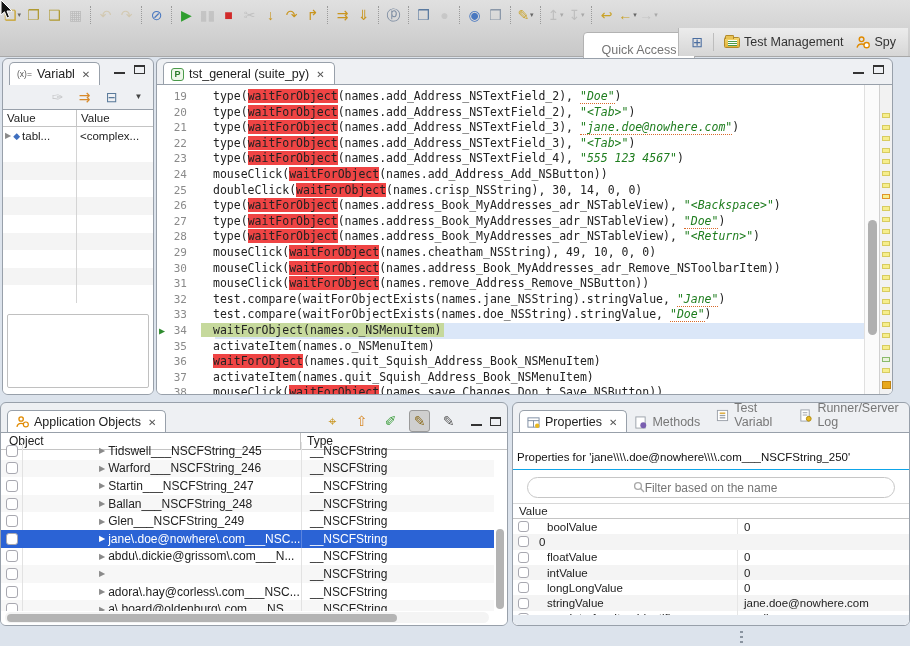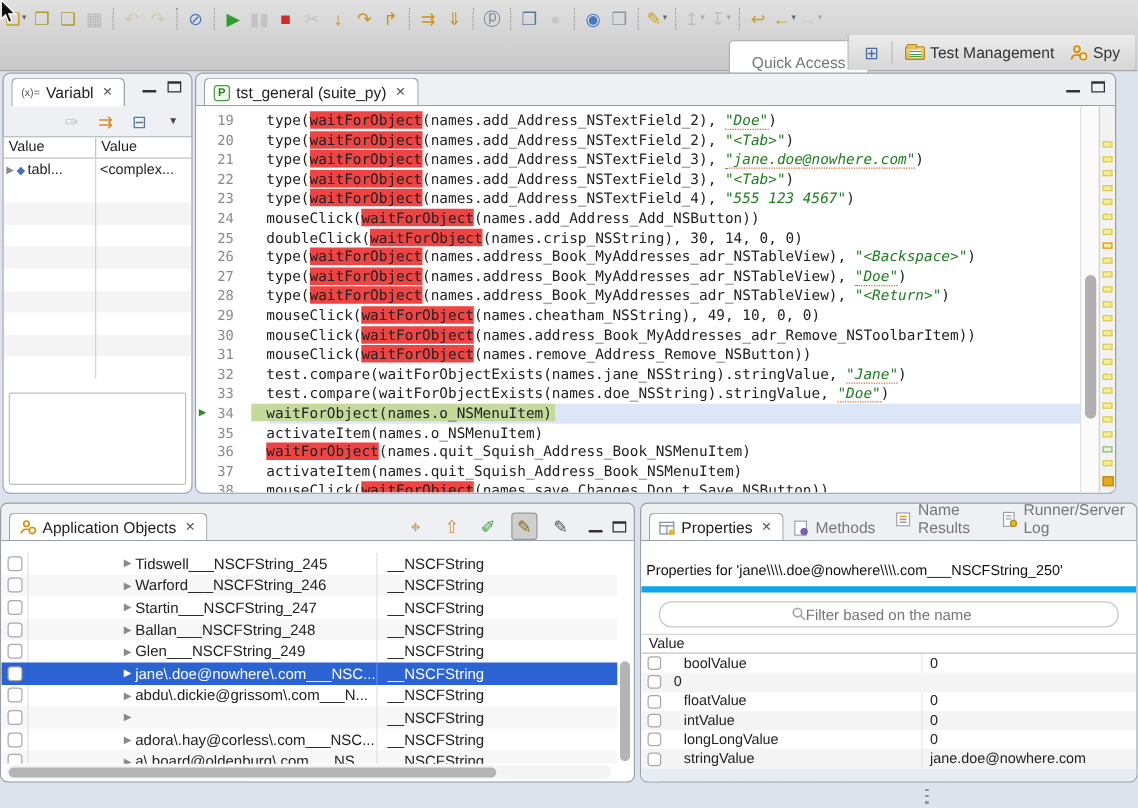--- a/index.html
+++ b/index.html
@@ -104,21 +104,21 @@
   .aorow.sel .typ { border-left-color:#5b85e0; }
   .hscroll { position:absolute; left:4px; right:18px; bottom:2px; height:11px; background:#f4f4f4; border-radius:6px; }
   .hthumb { position:absolute; left:2px; top:1.5px; width:390px; height:8px; background:#b4b4b4; border-radius:5px; }
   .vscroll { position:absolute; right:2px; top:20px; bottom:16px; width:11px; }
   .vthumb { position:absolute; left:1.5px; bottom:0; width:8px; height:80px; background:#b4b4b4; border-radius:5px; }
 
   
   #props { left:512px; top:402px; width:398px; height:224px; }
   #props .ptabs { height:29px; }
   #props .pbody { top:29px; }
-  .caption { height:17px; padding:18px 4px; font-size:11.5px; color:#111; border-bottom:5px solid #0ea5e9; white-space:nowrap; overflow:hidden; }
+  .caption { height:17px; padding:18px 4px; font-size:11.5px; color:#111; border-bottom:1px solid #0ea5e9; white-space:nowrap; overflow:hidden; }
   .filterwrap { margin:7px 14px 5px 14px; position:relative; }
   .filter { width:100%; height:21px; border:1px solid #c6c6c6; border-radius:11px; text-align:center;
     font-size:12px; color:#b4b4b4; outline:none; background:#fff; font-family:"Liberation Sans",sans-serif; }
   .mag { position:absolute; left:calc(50% - 78px); top:4px; }
   .phead { display:flex; height:16px; border-top:1px solid #d8d8d8; border-bottom:1px solid #c4c4c4; font-size:11.5px; }
   .phead .h1 { width:225px; padding:1px 4px 1px 26px; border-right:1px solid #c4c4c4; position:relative; }
   .phead .h1 .sort { position:absolute; right:4px; top:1px; color:#888; font-size:10px; }
   .phead .h2 { flex:1; padding:1px 6px; }
   #pp-rows { position:absolute; left:0; right:0; top:0; bottom:0; }
   .pprow { display:flex; height:15.3px; align-items:center; font-size:11.5px; }
@@ -338,20 +338,24 @@
       <span class="tbi" style="color:#c9951e;">⌖</span>
       <span class="tbi" style="color:#d88a2a;">⇧</span>
       <span class="tbi" style="color:#3a9d3a;">✐</span>
       <span class="tbi" style="color:#8a6a1a;background:#cfcfcf;border:1px solid #9a9a9a;">✎</span>
       <span class="tbi" style="color:#555;">✎</span>
       <span class="btn-min" style="margin-left:4px;"></span>
       <span class="btn-max"></span>
     </div>
   </div>
   <div class="pbody">
+    <div class="ahead">
+      <div class="h1">Object</div>
+      <div class="h2">Type</div>
+    </div>
     <div id="ao-rows" style="margin-top: -8px;">
         <div class="aorow">
           <div class="ck">
             <span class="checkbox"></span>
           </div>
           <div class="obj">
             <span class="tri">▶</span>
             <span>Tidswell___NSCFString_245</span>
           </div>
           <div class="typ">__NSCFString</div>
@@ -480,21 +484,21 @@
       </div>
       <div class="ptab inactive">
         <span>
           <svg class="icon" width="13" height="13" viewBox="0 0 14 14">
             <rect x="1.5" y="1.5" width="11" height="11" fill="#fff" stroke="#9aa0a8"></rect>
             <line x1="4" y1="4.5" x2="10" y2="4.5" stroke="#d8a020" stroke-width="1.4"></line>
             <line x1="4" y1="7" x2="10" y2="7" stroke="#9aa0a8" stroke-width="1.4"></line>
             <line x1="4" y1="9.5" x2="10" y2="9.5" stroke="#9aa0a8" stroke-width="1.4"></line>
           </svg>
         </span>
-        <span>Name Results</span>
+        <span>Test Variabl</span>
       </div>
       <div class="ptab inactive">
         <span>
           <svg class="icon" width="13" height="13" viewBox="0 0 14 14">
             <rect x="2" y="1" width="9" height="12" fill="#fff" stroke="#9aa0a8"></rect>
             <line x1="4" y1="4" x2="9" y2="4" stroke="#9aa0a8"></line>
             <line x1="4" y1="6.5" x2="9" y2="6.5" stroke="#9aa0a8"></line>
             <circle cx="10.5" cy="10.5" r="2.6" fill="#e8b820" stroke="#b08a10"></circle>
           </svg>
         </span>

